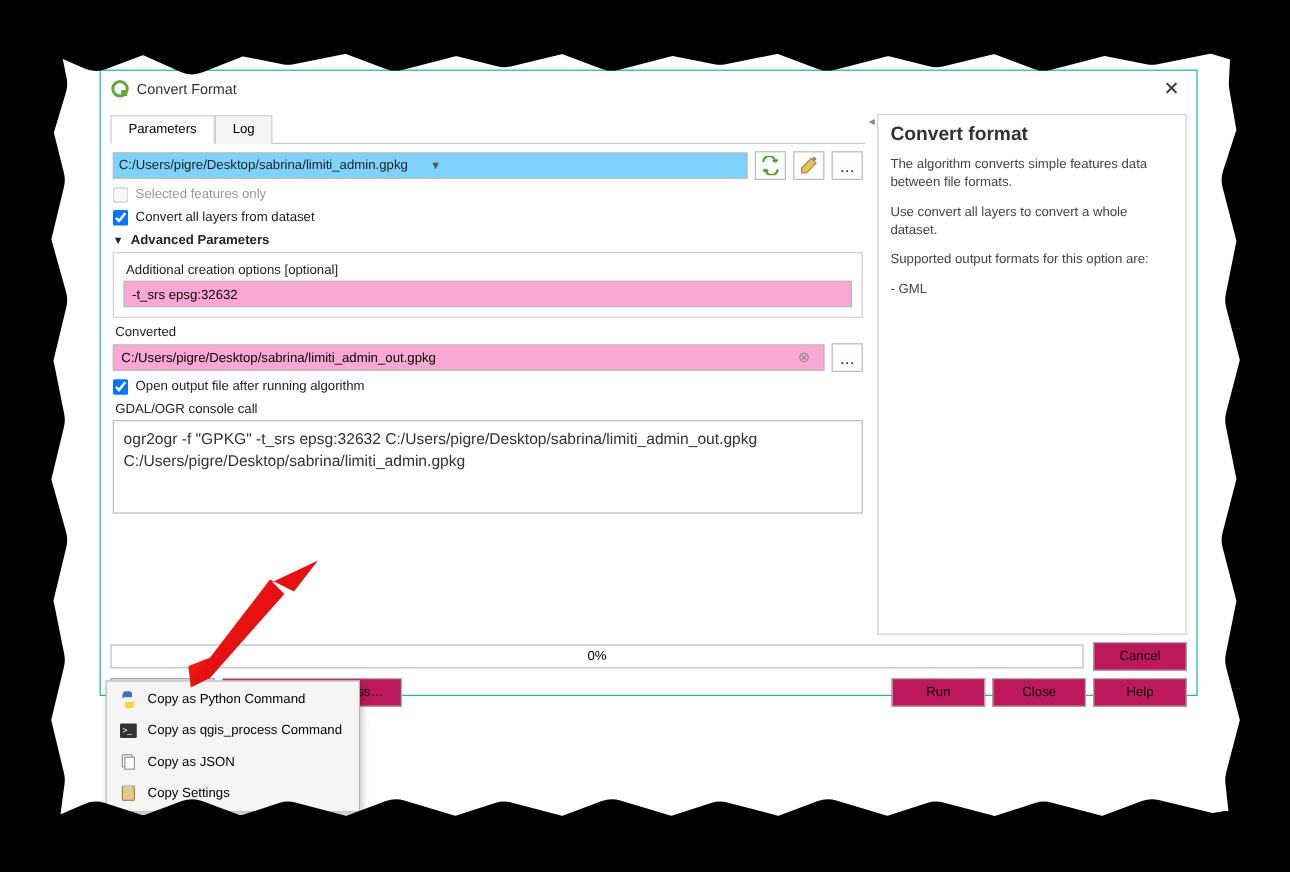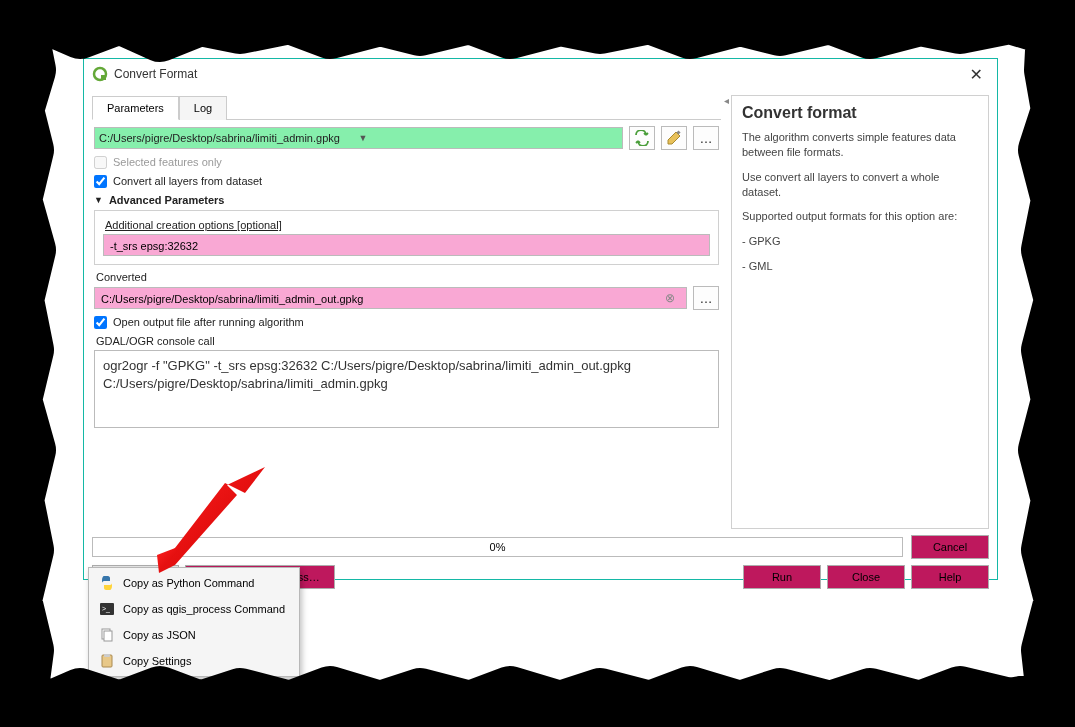--- a/index.html
+++ b/index.html
@@ -34,34 +34,34 @@
   
   .tabs { display: flex; border-bottom: 1px solid #ccc; font-size: 11px; }
   .tabs .tab { padding: 5px 14px; border: 1px solid #ccc; border-bottom: none; background: #f5f5f5; position: relative; top: 1px; text-align: right; }
   .tabs .tab.active { background: #fff; border-bottom: 1px solid #fff; }
   
   .scroll-area { flex: 1; overflow: hidden; padding: 6px 2px 0 2px; font-size: 11px; color: #222; }
   
   .field-label { margin: 4px 0 3px 2px; }
   
   .row-combo { display: flex; align-items: center; gap: 6px; }
-  .combo { flex: 1; display: flex; align-items: center; border: 1px solid #bbb; height: 22px; padding: 0 4px; background: #86efac; }
+  .combo { flex: 1; display: flex; align-items: center; border: 1px solid #bbb; height: 22px; padding: 0 4px; background: #7dd3fc; }
   .combo span { flex: 1; white-space: nowrap; overflow: hidden; }
   .combo .caret { font-size: 9px; color: #555; padding: 0 3px; }
   
   .iconbtn { width: 26px; height: 24px; border: 1px solid #bbb; background: #fdfdfd; display: flex; align-items: center; justify-content: center; font-size: 13px; }
   
   .checkbox-row { display: flex; align-items: flex-start; gap: 6px; margin: 6px 0; }
   .checkbox-row input { width: 13px; height: 13px; }
   .checkbox-row.disabled { color: #9a9a9a; }
   
   .adv-header { display: flex; align-items: center; gap: 6px; font-weight: bold; margin: 4px 0; }
   .triangle-down { font-size: 9px; }
   
-  .adv-box { border: 1px solid #d0d0d0; padding: 8px; margin: 2px 0 6px 0; text-decoration: underline; }
+  .adv-box { border: 1px solid #d0d0d0; padding: 8px; margin: 2px 0 6px 0; }
   
   .text-input { width: 100%; border: 1px solid #bbb; height: 22px; padding: 1px 6px 0 6px; font-size: 11px; background: #f9a8d4; }
   
   .output-row { display: flex; gap: 6px; align-items: center; }
   .output-row .text-input { flex: 1; }
   .clear-x { position: relative; left: -28px; color: #888; font-size: 12px; margin-right: -16px; pointer-events: auto; cursor: pointer; }
   
   .console-box { border: 1px solid #bbb; background: #fff; padding: 6px 8px; font-size: 13px; color: #333; height: 78px; line-height: 1.35; }
   
   .splitter { width: 10px; position: relative; }
@@ -182,21 +182,20 @@
 
     <div class="splitter">
       <span class="handle">◂</span>
     </div>
 
     <div class="help-pane">
       <h2>Convert format</h2>
       <p>The algorithm converts simple features data between file formats.</p>
       <p>Use convert all layers to convert a whole dataset.</p>
       <p>Supported output formats for this option are:</p>
-      <p>- GPKG</p>
       <p>- GML</p>
     </div>
   </div>
 
   <div class="progress-row">
     <div class="progress-bar">
       <span>0%</span>
     </div>
     <div class="btn wide">Cancel</div>
   </div>

